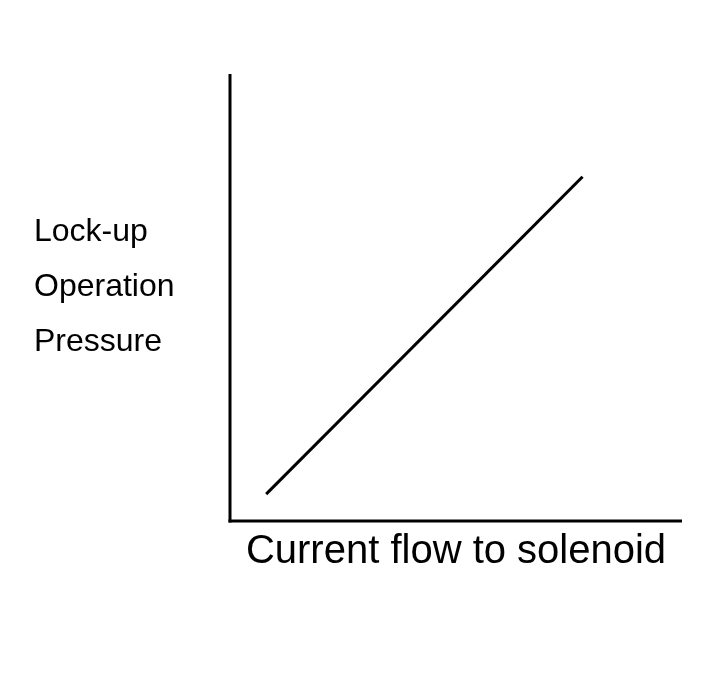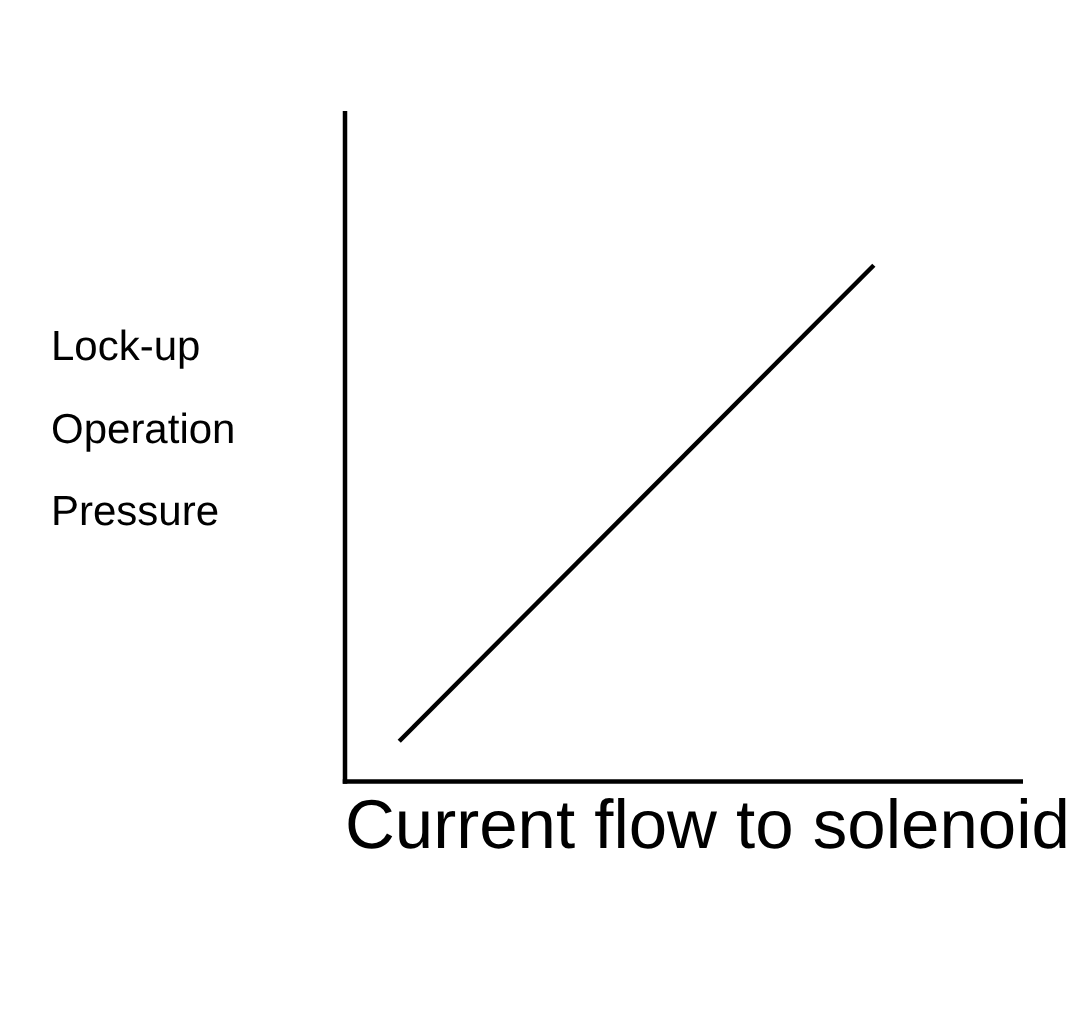--- a/index.html
+++ b/index.html
@@ -25,33 +25,33 @@
   }
   .plot-svg line {
     stroke: #000000;
     stroke-width: 3;
   }
   .y-axis-label {
     position: absolute;
     left: 34px;
     top: 203px;
     width: 196px;
-    font-size: 28px;
+    font-size: 32px;
     line-height: 55px;
     text-align: left;
     white-space: normal;
   }
   .x-axis-label {
     position: absolute;
     left: 230px;
     top: 527px;
     width: 452px;
-    font-size: 46px;
+    font-size: 40px;
     line-height: 44px;
-    text-align: left;
+    text-align: center;
     white-space: nowrap;
   }
   .figure-id {
     position: absolute;
     left: 36px;
     top: 584px;
     font-size: 26px;
     font-weight: bold;
     letter-spacing: -0.5px;
   }

